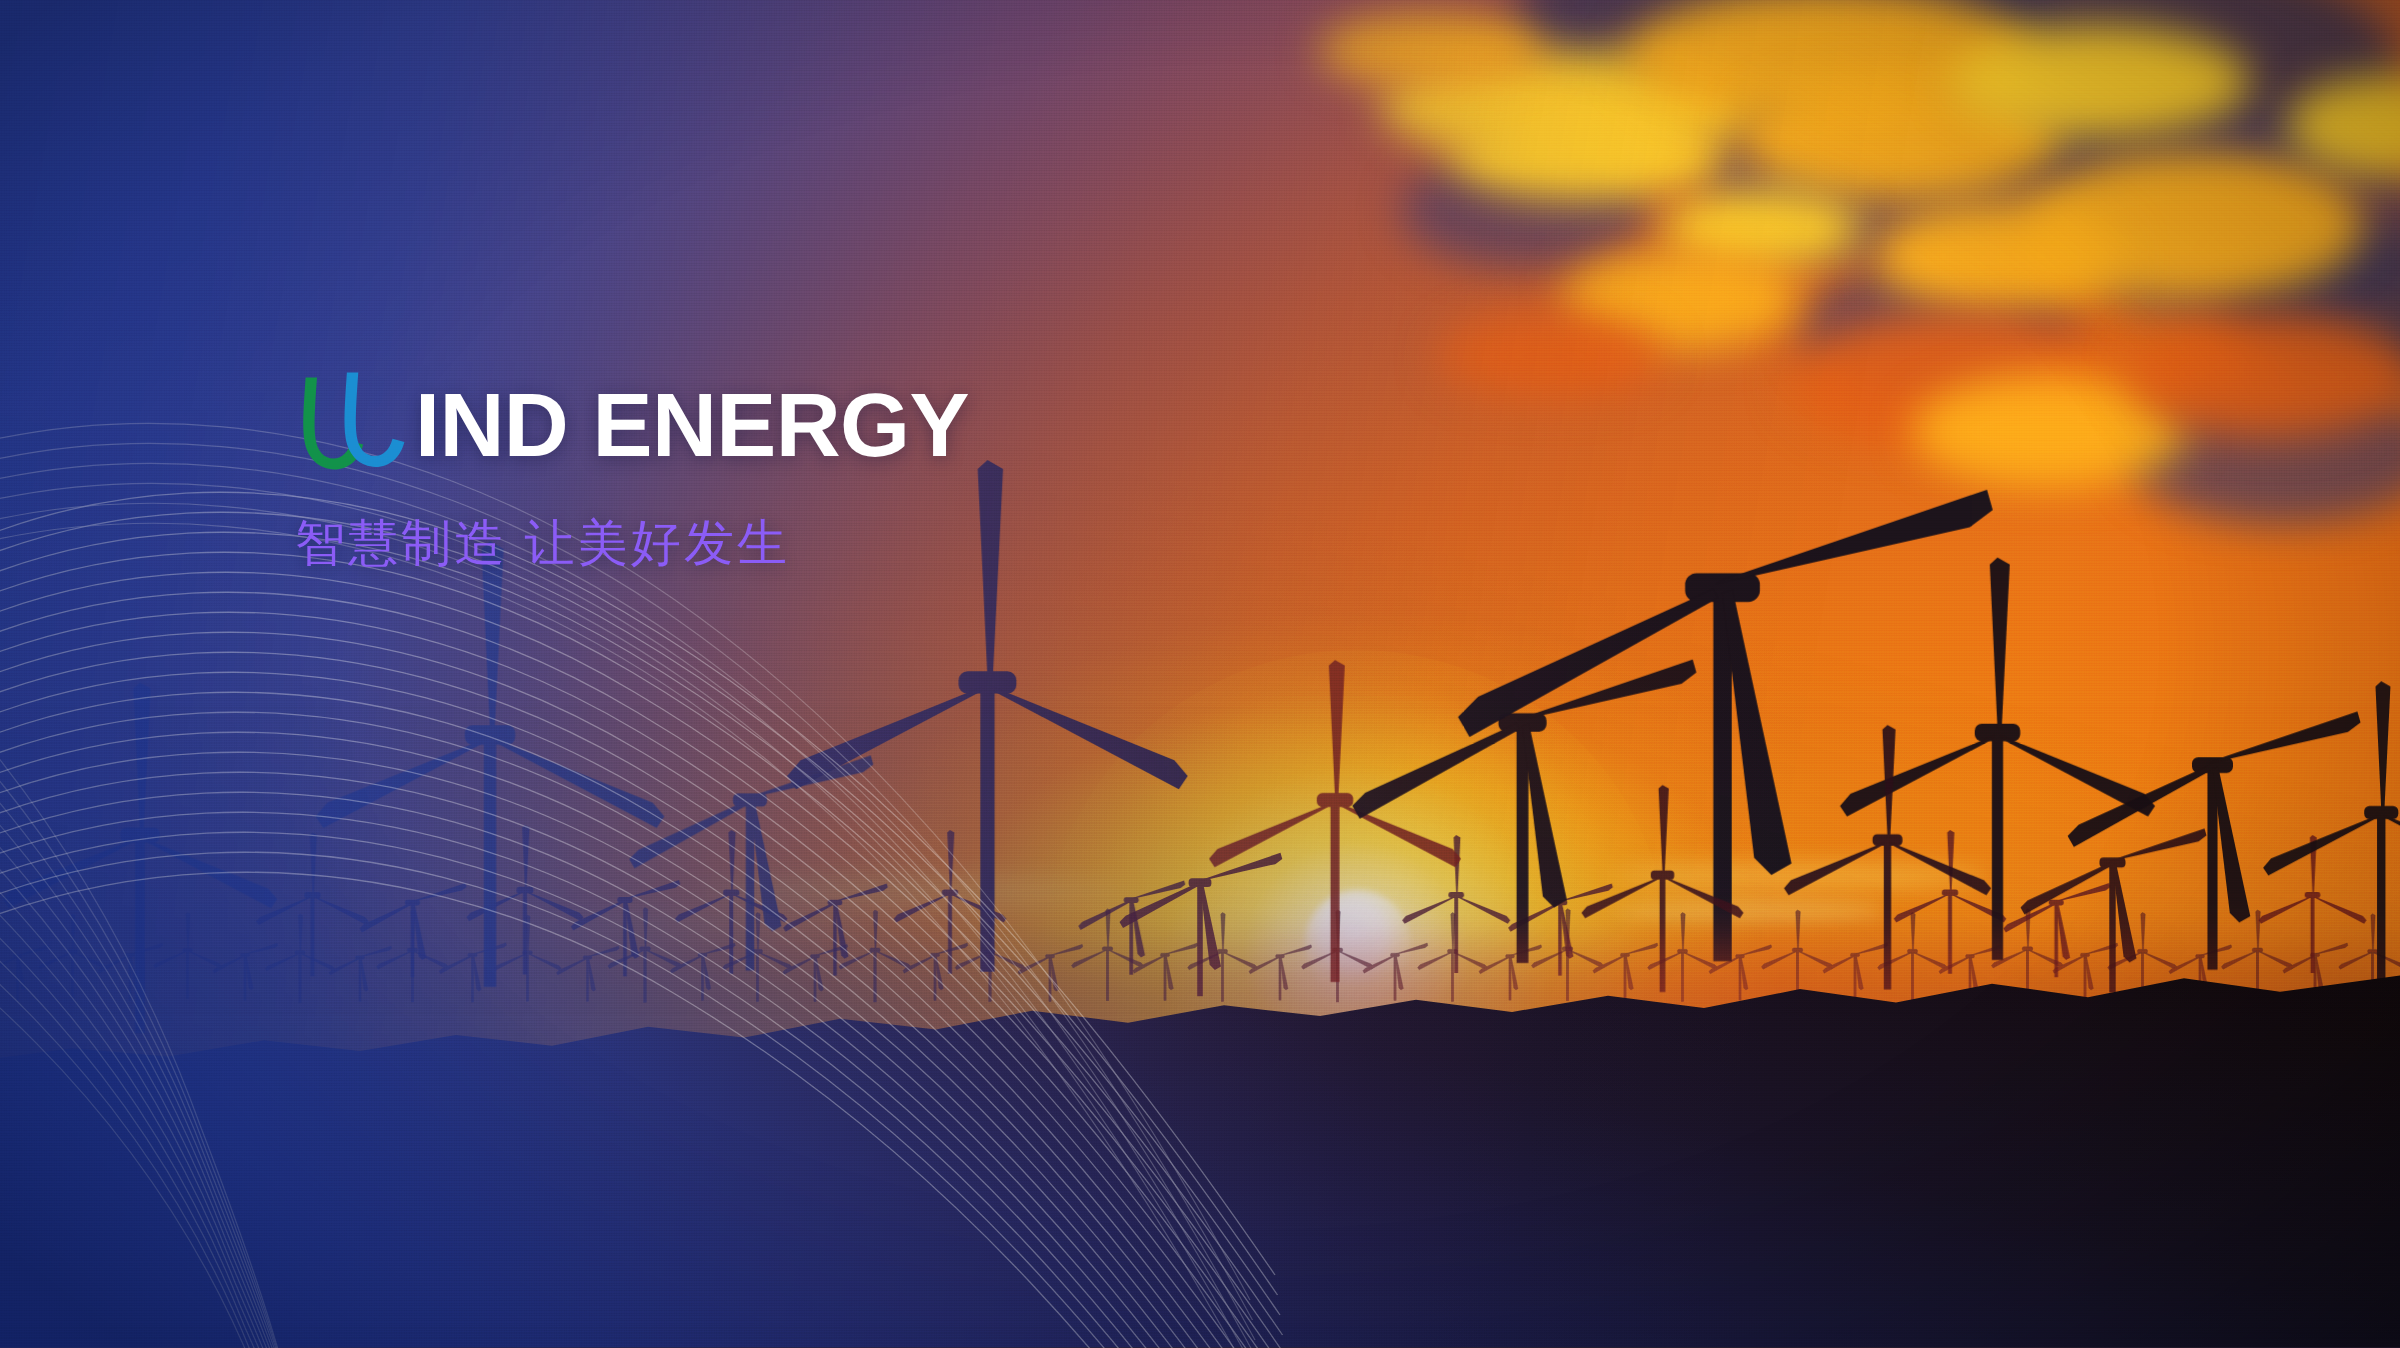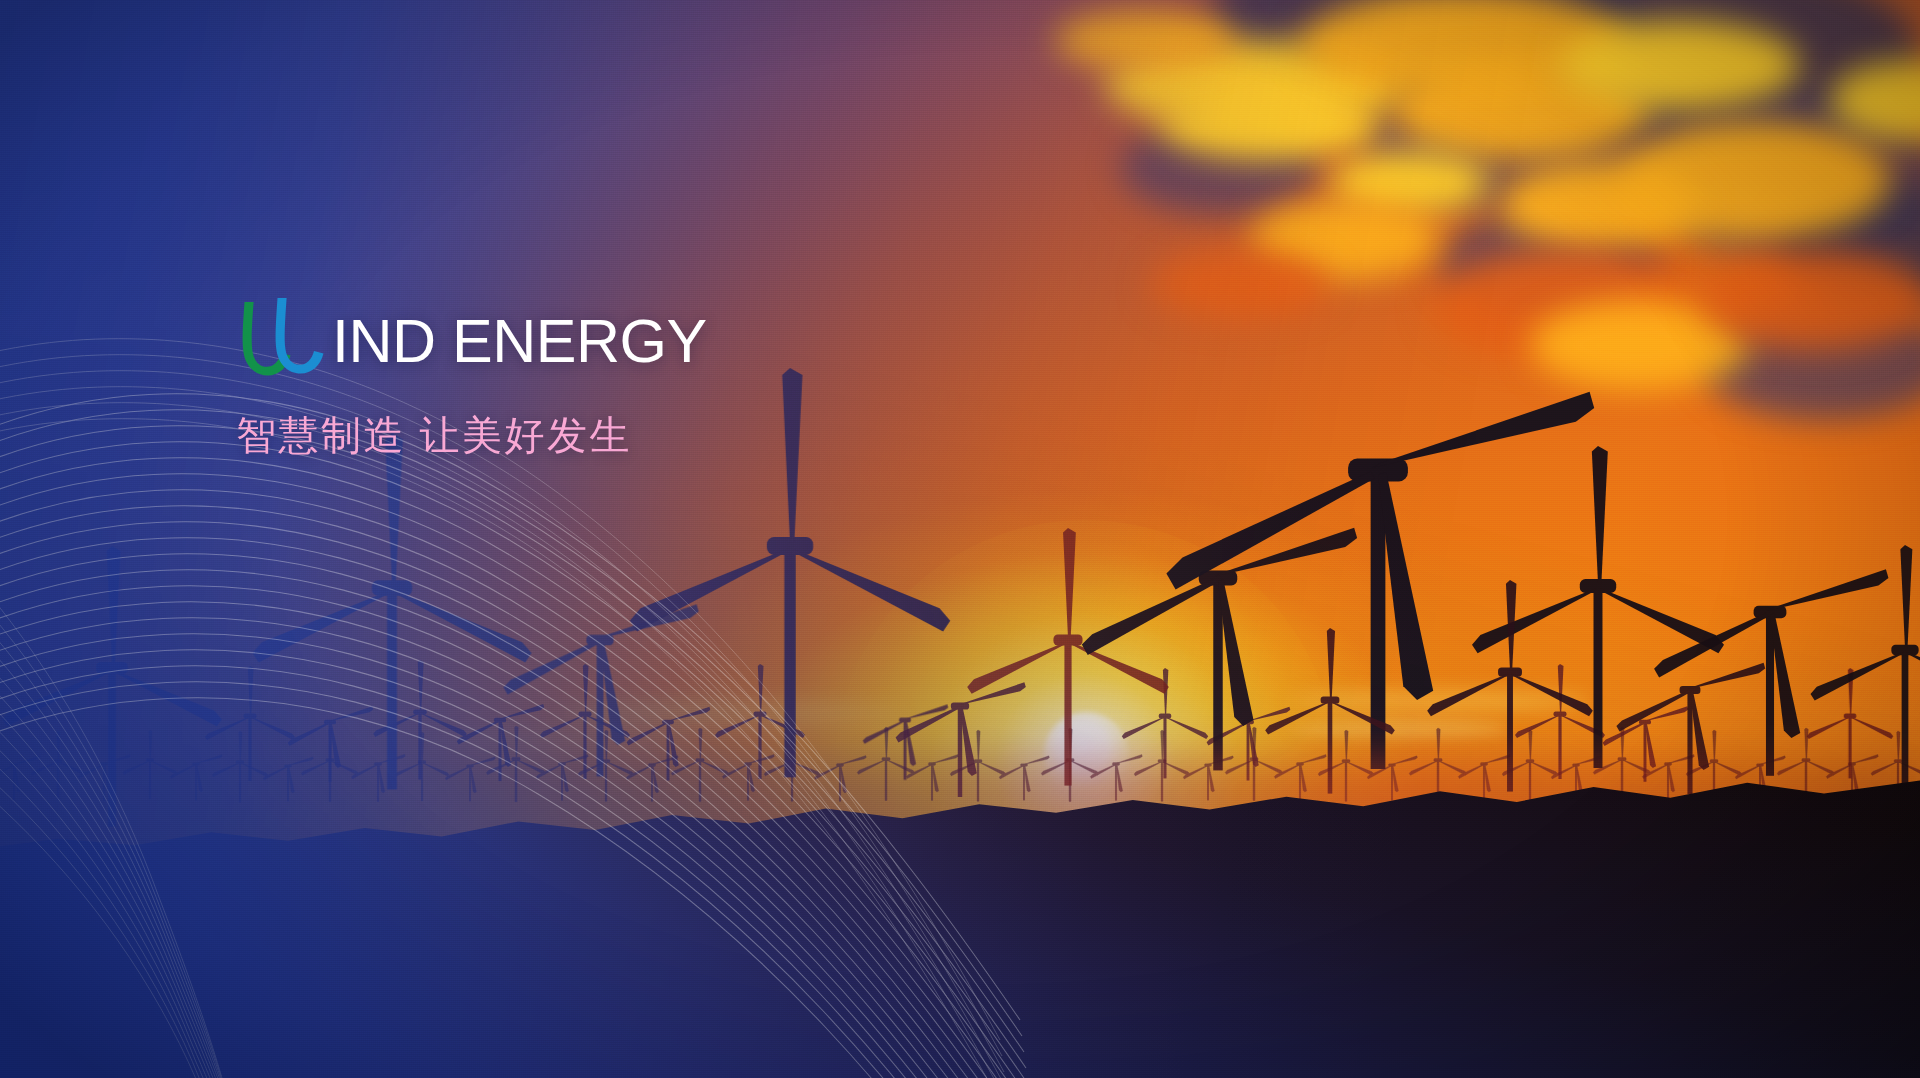--- a/index.html
+++ b/index.html
@@ -124,27 +124,27 @@
     background:radial-gradient(ellipse 1250px 800px at 52% 48%,
       rgba(0,0,0,0) 58%, rgba(0,0,0,0.16) 82%, rgba(0,0,0,0.34) 100%);
   }
 
   
   #content{position:absolute;left:236px;top:296px;width:900px;}
 
   #logo-row{display:flex;align-items:flex-end;height:88px;}
   #logo-mark{width:94px;height:88px;flex:0 0 94px;margin-right:2px;}
   #logo-word{
-    font-size:61px;line-height:86px;font-weight:400;color:#ffffff;
+    font-size:72px;line-height:86px;font-weight:700;color:#ffffff;
     letter-spacing:-0.5px;white-space:nowrap;
     text-shadow:0 2px 14px rgba(20,20,60,0.40);
   }
 
   .tagline{
-    color:#f9a8d4;font-size:40px;line-height:54px;font-weight:400;
+    color:#8b5cf6;font-size:40px;line-height:54px;font-weight:400;
     letter-spacing:2.5px;white-space:nowrap;
     text-shadow:0 2px 12px rgba(25,25,65,0.45);
   }
   #tag1{margin-top:24px;}
   #tag2{margin-top:4px;}
 </style>
 </head>
 <body>
 
 <div id="stage">

